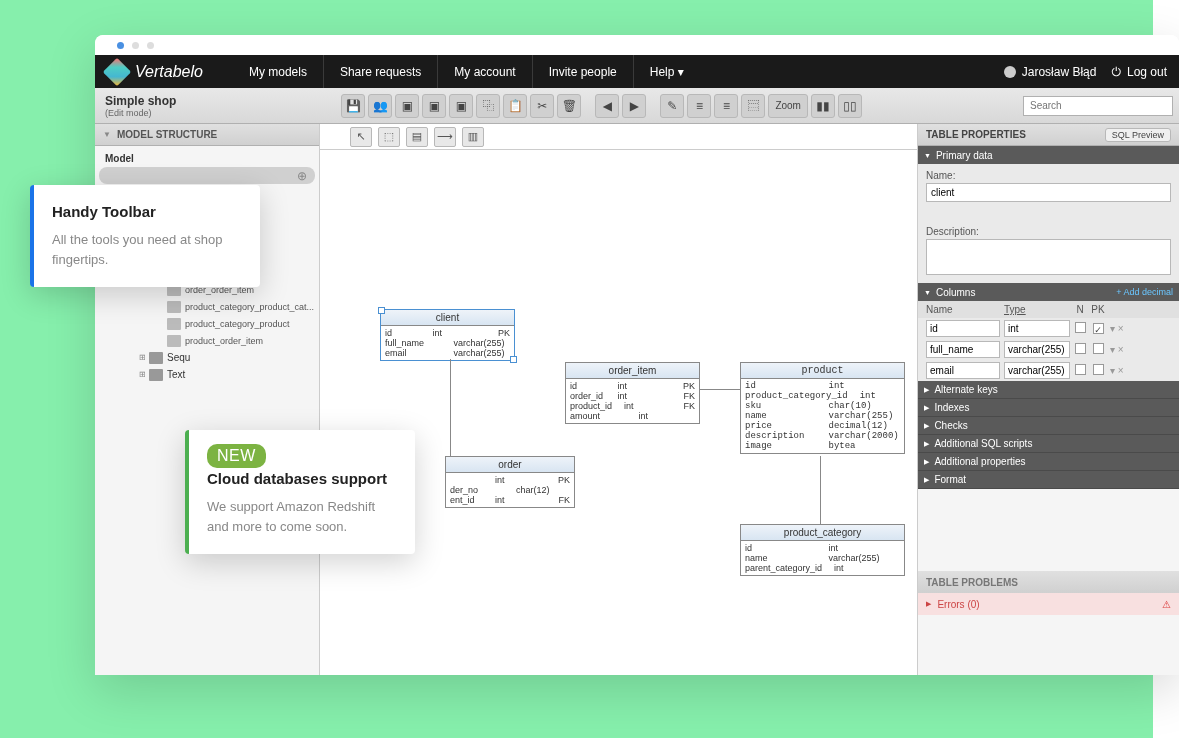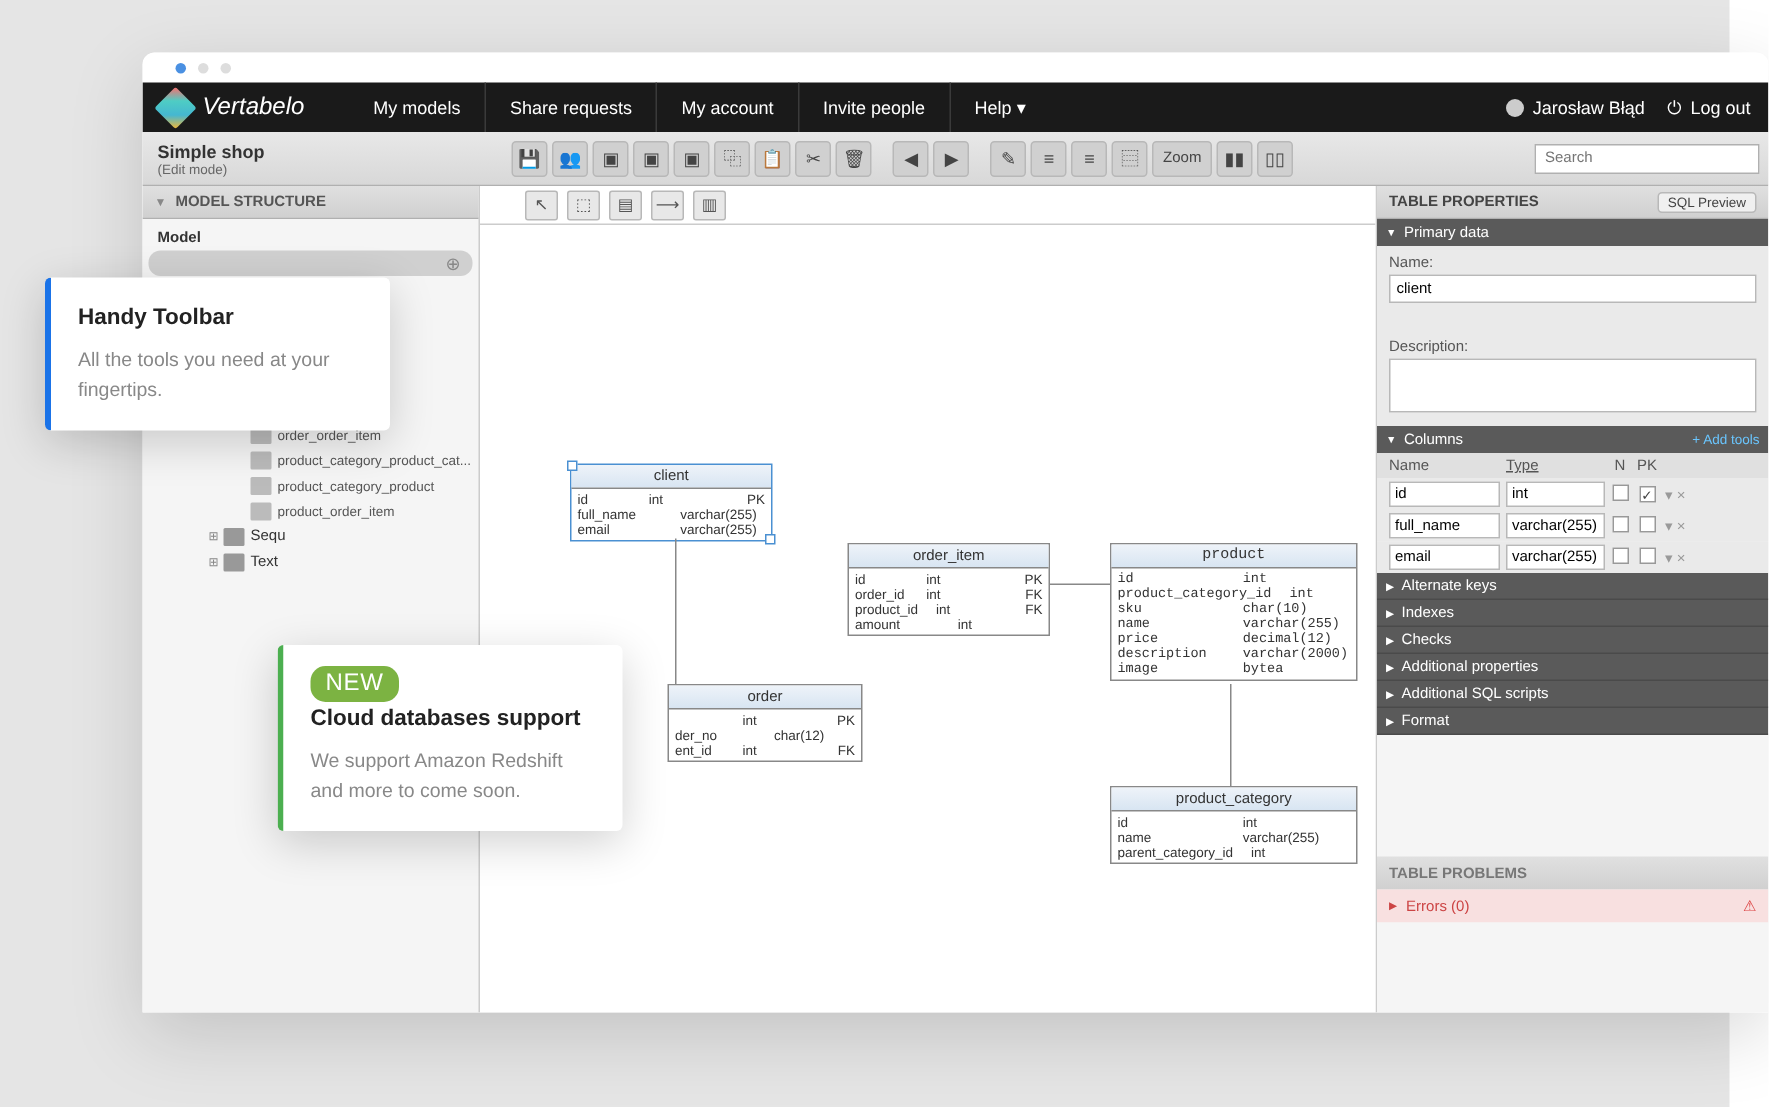--- a/index.html
+++ b/index.html
@@ -1,18 +1,18 @@
 <!DOCTYPE html>
 <html><head>
 <meta charset="utf-8">
 <style>
 * { box-sizing: border-box; margin: 0; padding: 0; }
 body { font-family: Arial, Helvetica, sans-serif; background: #fff; font-size: 11px; color: #333; }
 
-.window { width: 1153px; height: 738px; position: relative; background: #e5e5e5; }
+.window { width: 1153px; height: 738px; position: relative; background: #86efac; }
 .window-frame { position: absolute; left: 95px; top: 35px; width: 1084px; height: 640px; background: #fff; border-radius: 8px 8px 0 0; box-shadow: 0 15px 50px rgba(0,0,0,0.15); overflow: hidden; }
 .traffic-bar { height: 20px; background: #fff; display: flex; align-items: center; padding-left: 22px; gap: 8px; border-radius: 8px 8px 0 0; }
 .dot { width: 7px; height: 7px; border-radius: 50%; }
 .dot.r { background: #4a90e2; }
 .dot.y { background: #ddd; }
 .dot.g { background: #ddd; }
 
 .top-nav { height: 33px; background: #1a1a1a; display: flex; align-items: center; padding: 0 12px; font-size: 12px; }
 .logo { display: flex; align-items: center; gap: 8px; color: #fff; font-size: 16px; font-weight: 500; margin-right: 30px; font-style: italic; }
 .logo-icon { width: 20px; height: 20px; background: linear-gradient(135deg, #ff6b6b, #4ecdc4, #45b7d1, #f7b731); transform: rotate(45deg); border-radius: 2px; }
@@ -369,21 +369,21 @@
       <div class="sect-head">Primary data</div>
       <div class="sect-body">
         <label>Name:</label>
         <input value="client" style="">
         <label style="margin-top:24px">Description:</label>
         <textarea style=""></textarea>
       </div>
 
       <div class="sect-head">
         <span>Columns</span>
-        <span class="add">+ Add tools</span>
+        <span class="add">+ Add decimal</span>
       </div>
       <div class="col-head-row">
         <div class="colw-name">Name</div>
         <div class="colw-type">Type</div>
         <div class="colw-n">N</div>
         <div class="colw-pk">PK</div>
         <div class="colw-act"></div>
       </div>
       <div class="col-row">
         <div class="colw-name"><input class="col-input" value="id" style=""></div>
@@ -403,36 +403,36 @@
         <div class="colw-name"><input class="col-input" value="email" style=""></div>
         <div class="colw-type"><input class="col-input" value="varchar(255)" style=""></div>
         <div class="colw-n"><span class="chk"></span></div>
         <div class="colw-pk"><span class="chk"></span></div>
         <div class="colw-act" style="color:#999">▾ ×</div>
       </div>
 
       <div class="collapsed-sect">Alternate keys</div>
       <div class="collapsed-sect">Indexes</div>
       <div class="collapsed-sect">Checks</div>
+      <div class="collapsed-sect">Additional SQL scripts</div>
       <div class="collapsed-sect">Additional properties</div>
-      <div class="collapsed-sect">Additional SQL scripts</div>
       <div class="collapsed-sect">Format</div>
 
       <div style="flex:1; background:#f5f5f5; min-height:20px"></div>
       <div class="problems-head">TABLE PROBLEMS</div>
       <div class="problems-row">
             <span>Errors (0)</span>
           </div>
       <div style="height:60px; background:#f5f5f5"></div>
     </div>
   </div>
  </div>
 
  <div class="callout blue-bar">
    <h3>Handy Toolbar</h3>
-   <p>All the tools you need at your fingertips.</p>
+   <p>All the tools you need at shop fingertips.</p>
  </div>
  <div class="callout green-bar">
    <span class="badge-new">NEW</span>
    <h3>Cloud databases support</h3>
    <p>We support Amazon Redshift and more to come soon.</p>
  </div>
 </div>
 
 </body></html>

